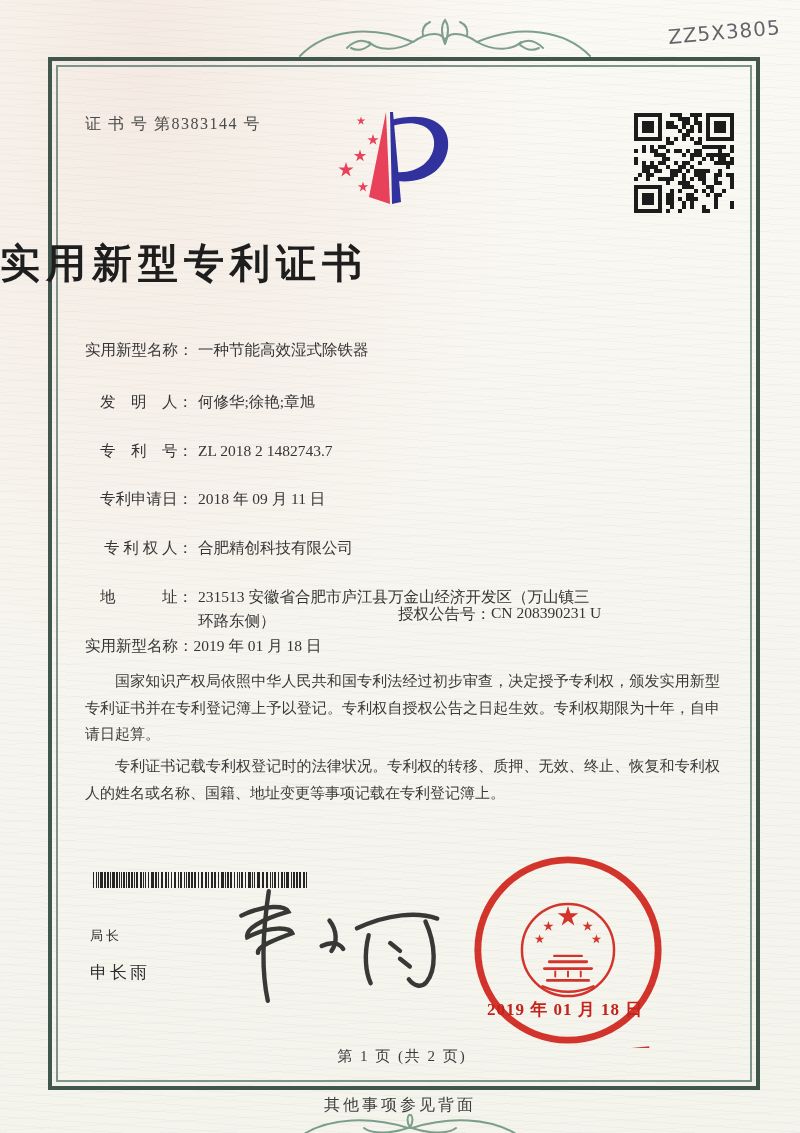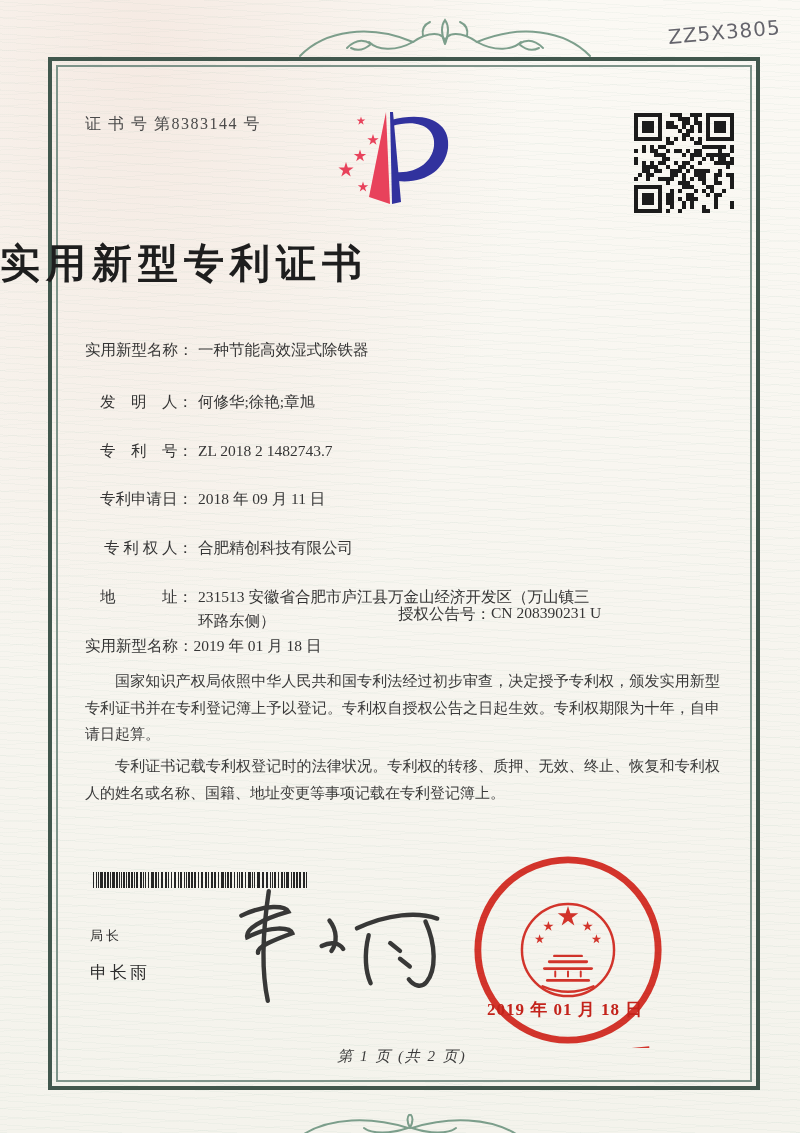--- a/index.html
+++ b/index.html
@@ -32,21 +32,21 @@
   .row-address .value{max-width:398px;}
   .grant-pair{display:flex;font-size:15.5px;color:#353535;}
   .paras{left:85px;right:80px;top:668px;font-size:15px;color:#3a3a3a;line-height:1.78;text-align:justify;}
   .paras p{margin:0 0 5px 0;text-indent:2em;}
   .barcode{left:93px;top:872px;width:218px;height:16px;}
   .director-title{left:90px;top:927px;font-size:13px;letter-spacing:3px;color:#2e2e2e;}
   .director-name{left:90px;top:961px;font-size:17px;letter-spacing:3px;color:#2e2e2e;}
   .signature{left:212px;top:886px;width:235px;height:118px;}
   .seal{left:470px;top:852px;width:196px;height:196px;opacity:.92;mix-blend-mode:multiply;}
   .seal-date{left:487px;top:998px;font-size:17px;letter-spacing:1px;color:#c3231b;font-weight:600;}
-  .page-info{left:4px;right:0;top:1047px;text-align:center;font-size:15px;letter-spacing:2px;color:#3c3c3c;font-style:italic;}
+  .page-info{left:4px;right:0;top:1047px;text-align:center;font-size:15px;letter-spacing:2px;color:#3c3c3c;}
   .back-note{left:0;right:0;top:1095px;text-align:center;font-size:16px;letter-spacing:3px;color:#3d3d3d;}
   .logo{left:333px;top:110px;width:135px;height:100px;}
   .qr{left:634px;top:113px;width:100px;height:100px;}
   .orn-top{left:295px;top:18px;width:300px;height:42px;}
   .orn-bottom{left:300px;top:1114px;width:220px;height:22px;}
 </style>
 </head>
 <body>
 
 <div class="page">
@@ -549,14 +549,15 @@
         <path d="M76,119 h48" stroke-width="3"></path>
         <path d="M87,122 v5 M100,122 v5 M113,122 v5" stroke-width="2"></path>
         <path d="M79,131 h42" stroke-width="3"></path>
         <path d="M74,137 q26,11 52,0" stroke-width="2.5"></path>
       </g>
     </g>
   </svg>
   <div class="abs seal-date">2019 年 01 月 18 日</div>
 
   <div class="abs page-info">第 1 页 (共 2 页)</div>
+  <div class="abs back-note">其他事项参见背面</div>
 
 </div>
 
 </body></html>

